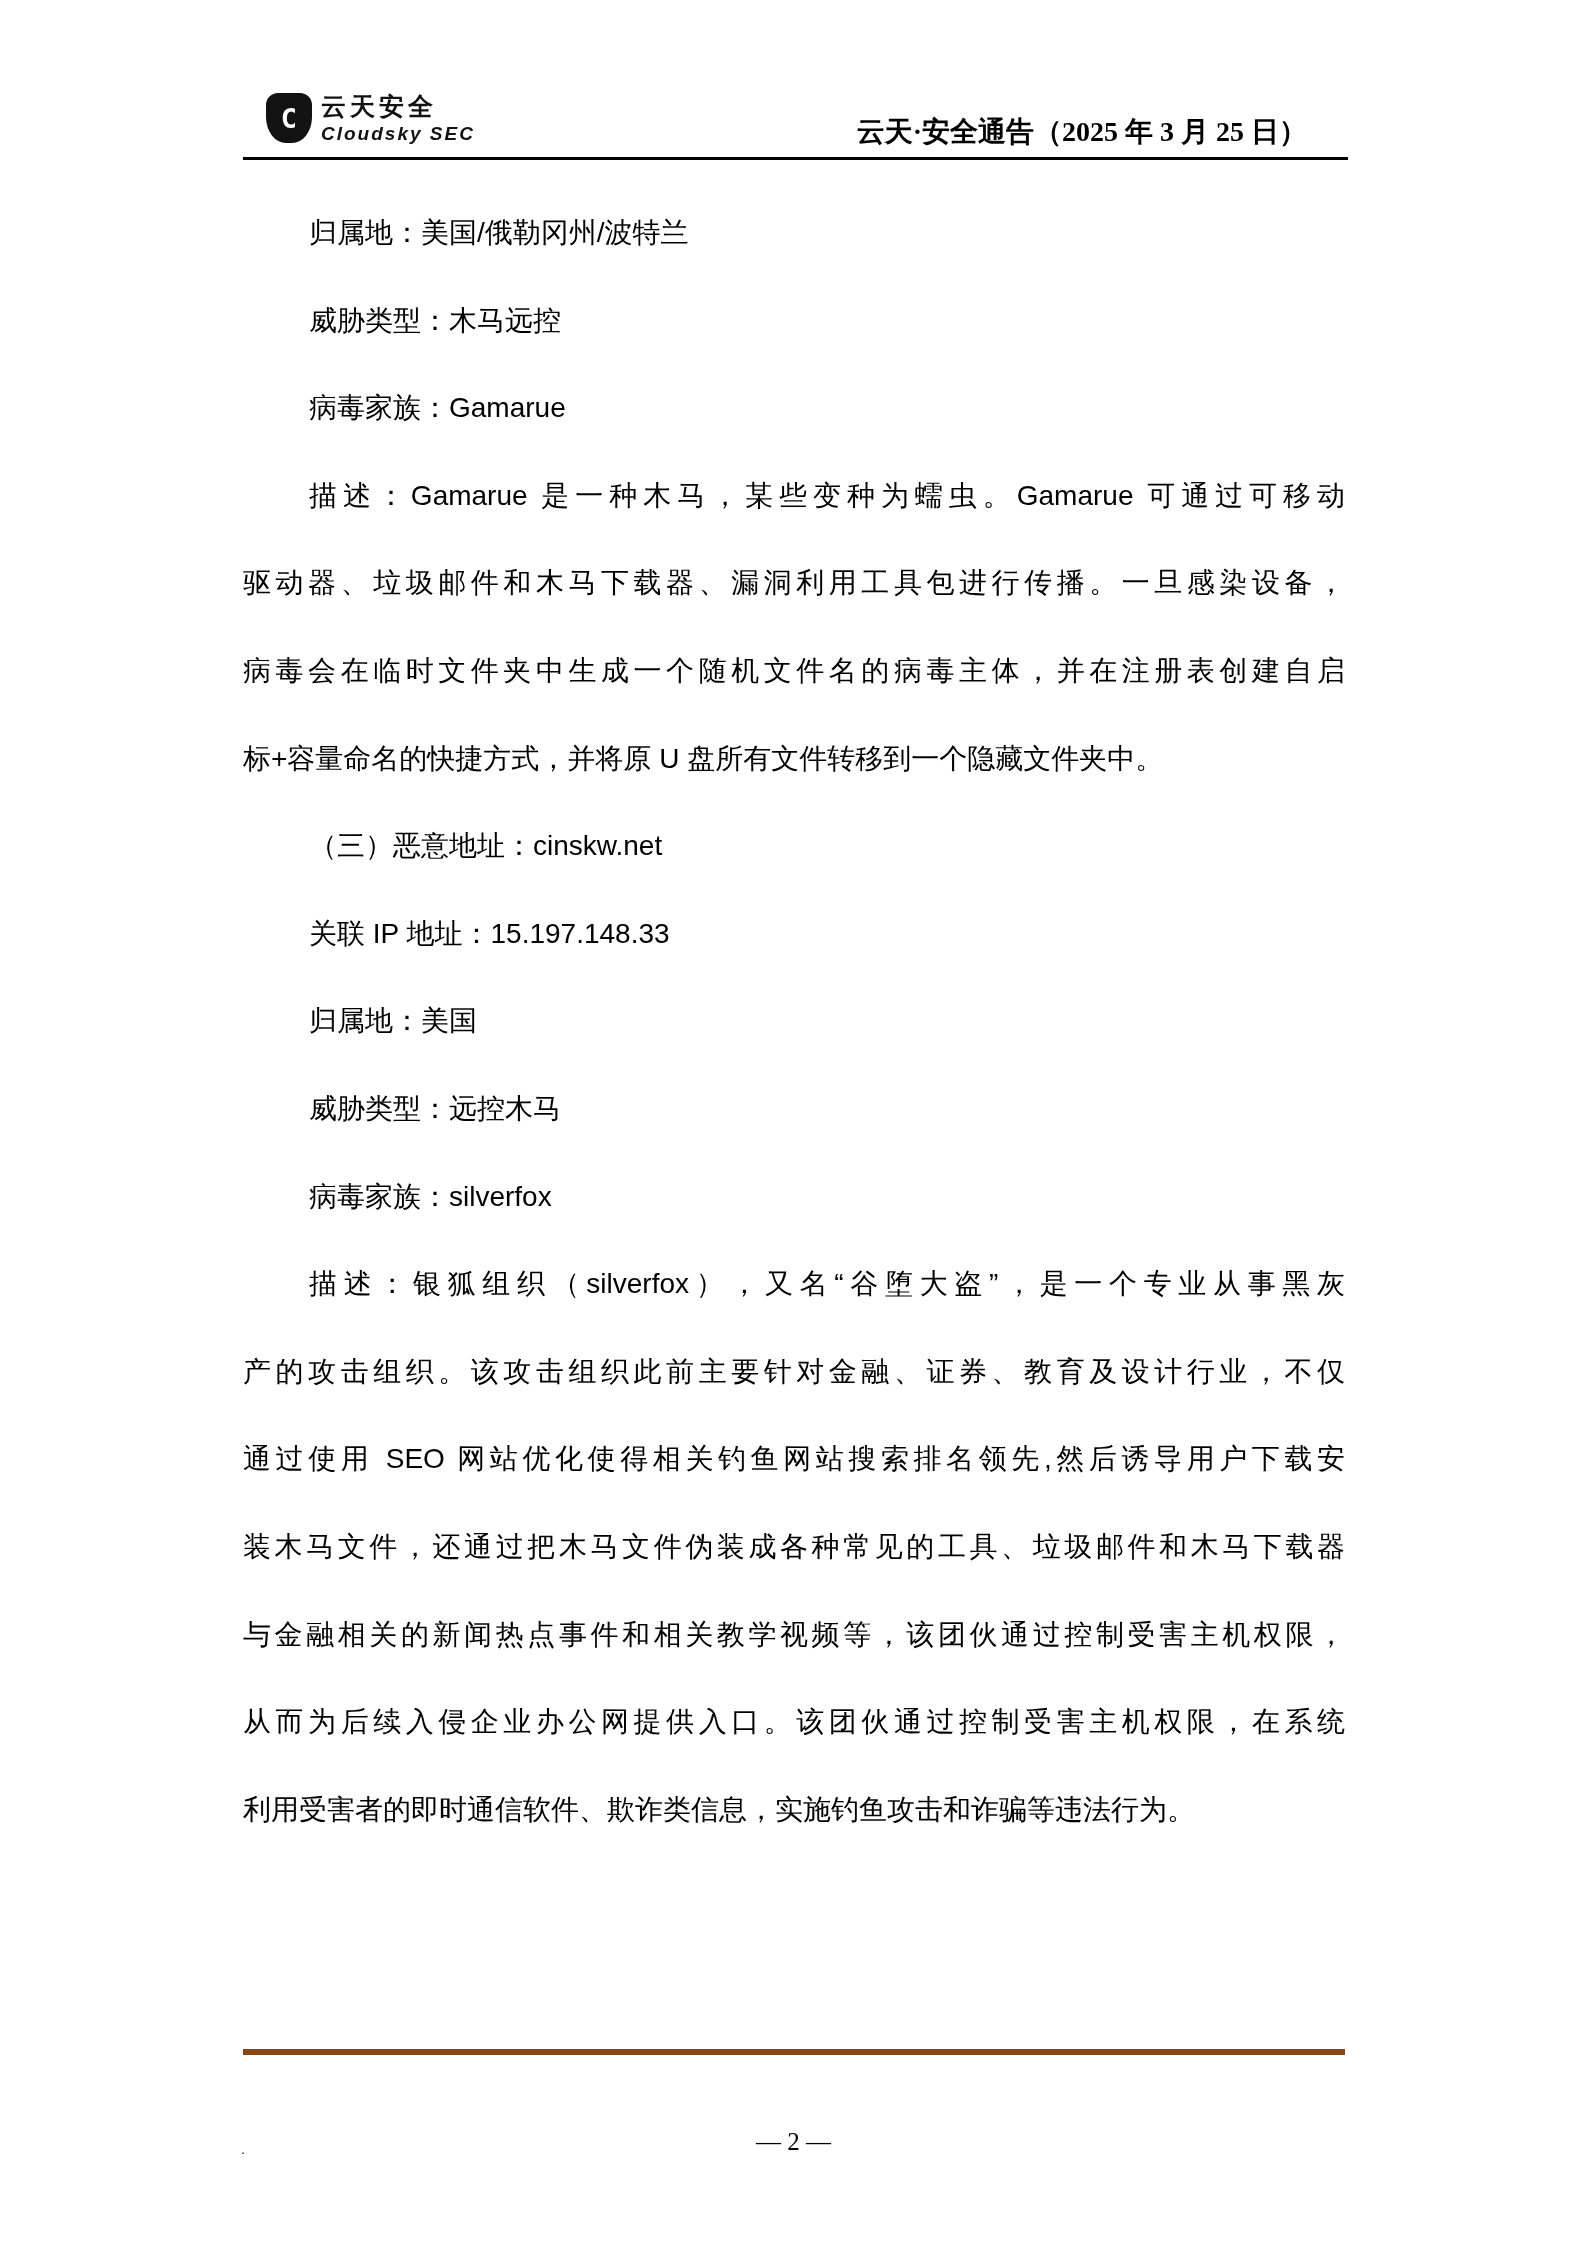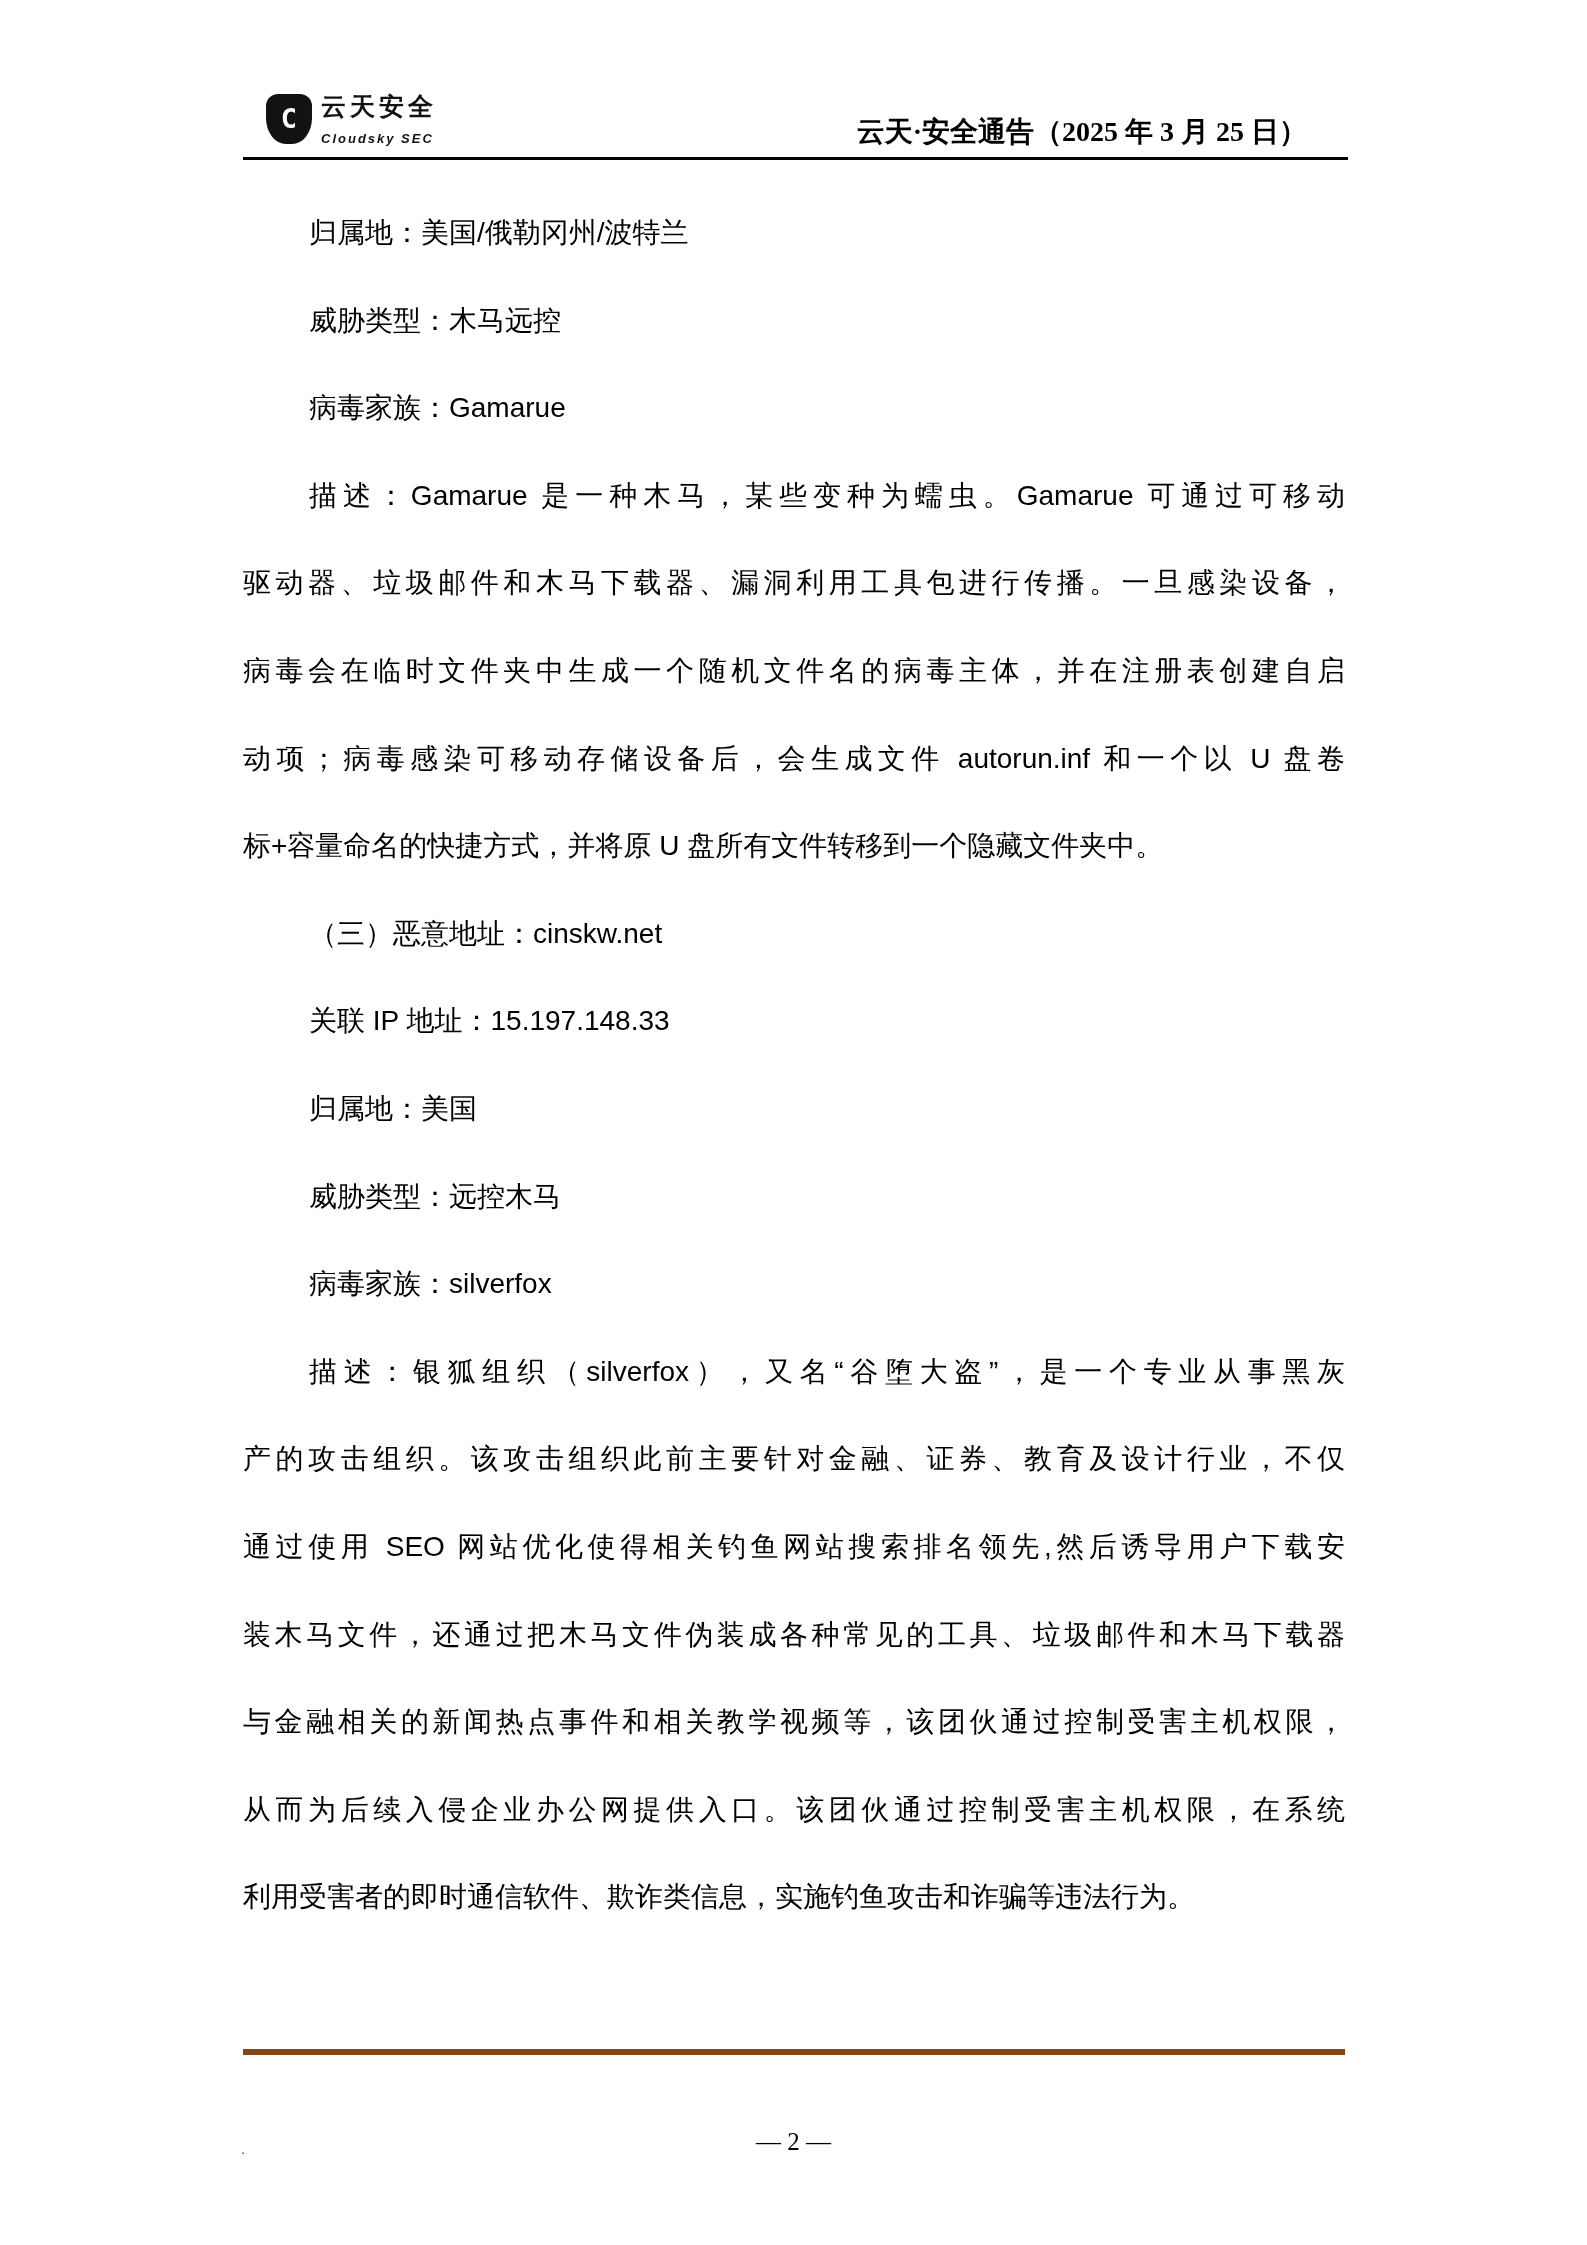--- a/index.html
+++ b/index.html
@@ -12,21 +12,21 @@
   .logo{position:absolute;left:266px;top:92px;display:flex;align-items:center;gap:9px;}
   .shield{
     width:46px;height:50px;background:#121212;
     border-radius:12px 12px 20px 20px / 12px 12px 26px 26px;
     display:flex;align-items:center;justify-content:center;
   }
   .shield span{color:#fff;font-weight:900;font-size:27px;line-height:1;
     font-family:"DejaVu Sans Mono","Liberation Mono",monospace;}
   .logo-text{display:flex;flex-direction:column;}
   .brand-cn{font-size:25px;font-weight:bold;letter-spacing:4px;line-height:1.15;color:#121212;}
-  .brand-en{font-size:13px;font-weight:bold;font-style:italic;letter-spacing:2px;color:#121212;margin-top:10px;}
+  .brand-en{font-size:19px;font-weight:bold;font-style:italic;letter-spacing:2px;color:#121212;margin-top:2px;}
   .header-title{
     position:absolute;top:113px;right:280px;
     font-family:"Liberation Serif","DejaVu Serif",serif;
     font-weight:bold;font-size:28px;white-space:nowrap;
   }
   .header-rule{position:absolute;left:243px;top:157px;width:1105px;height:3px;background:#000;}
   
   .body{position:absolute;left:243px;top:189px;width:1102px;font-size:28px;}
   .body-line{height:87.6px;line-height:87.6px;white-space:nowrap;}
   .body-line.indent{padding-left:66px;}
@@ -58,21 +58,20 @@
 
   <div class="header-rule" style="background: rgb(0, 0, 0);"></div>
 
   <main class="body" id="body-lines">
       <div class="body-line indent">归属地：美国/俄勒冈州/波特兰</div>
       <div class="body-line indent">威胁类型：木马远控</div>
       <div class="body-line indent">病毒家族：Gamarue</div>
       <div class="body-line indent fill">描述：Gamarue 是一种木马，某些变种为蠕虫。Gamarue 可通过可移动</div>
       <div class="body-line fill">驱动器、垃圾邮件和木马下载器、漏洞利用工具包进行传播。一旦感染设备，</div>
       <div class="body-line fill">病毒会在临时文件夹中生成一个随机文件名的病毒主体，并在注册表创建自启</div>
-      <div class="body-line fill">动项；病毒感染可移动存储设备后，会生成文件 autorun.inf 和一个以 U 盘卷</div>
       <div class="body-line">标+容量命名的快捷方式，并将原 U 盘所有文件转移到一个隐藏文件夹中。</div>
       <div class="body-line indent">（三）恶意地址：cinskw.net</div>
       <div class="body-line indent">关联 IP 地址：15.197.148.33</div>
       <div class="body-line indent">归属地：美国</div>
       <div class="body-line indent">威胁类型：远控木马</div>
       <div class="body-line indent">病毒家族：silverfox</div>
       <div class="body-line indent fill">描述：银狐组织（silverfox），又名“谷堕大盗”，是一个专业从事黑灰</div>
       <div class="body-line fill">产的攻击组织。该攻击组织此前主要针对金融、证券、教育及设计行业，不仅</div>
       <div class="body-line fill">通过使用 SEO 网站优化使得相关钓鱼网站搜索排名领先,然后诱导用户下载安</div>
       <div class="body-line fill">装木马文件，还通过把木马文件伪装成各种常见的工具、垃圾邮件和木马下载器</div>

